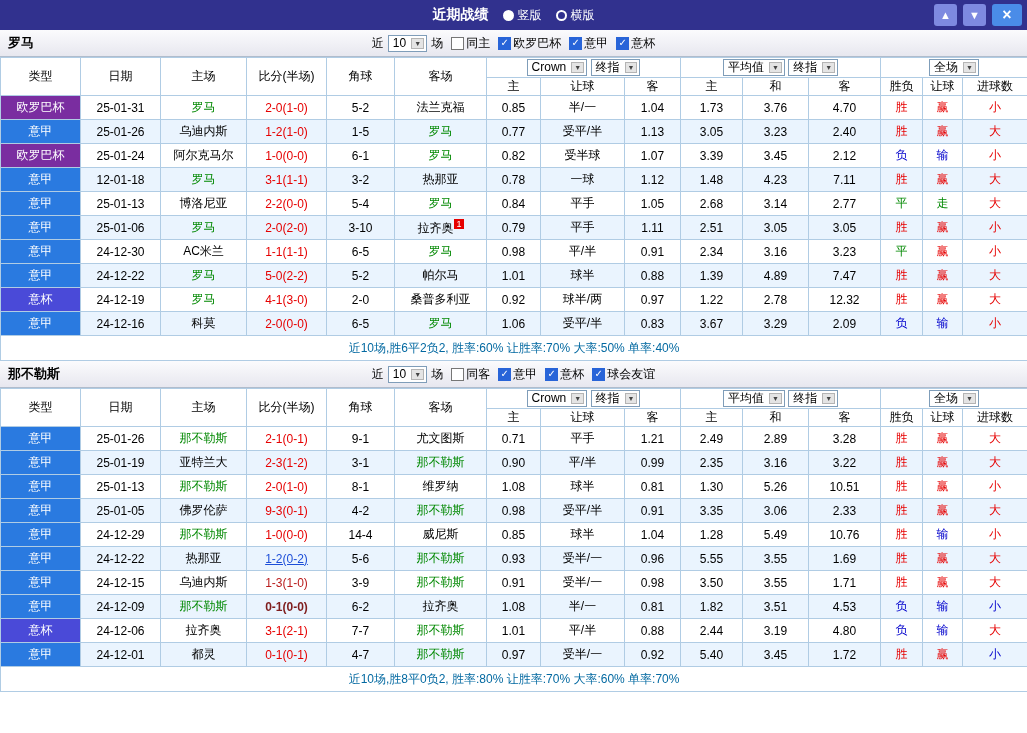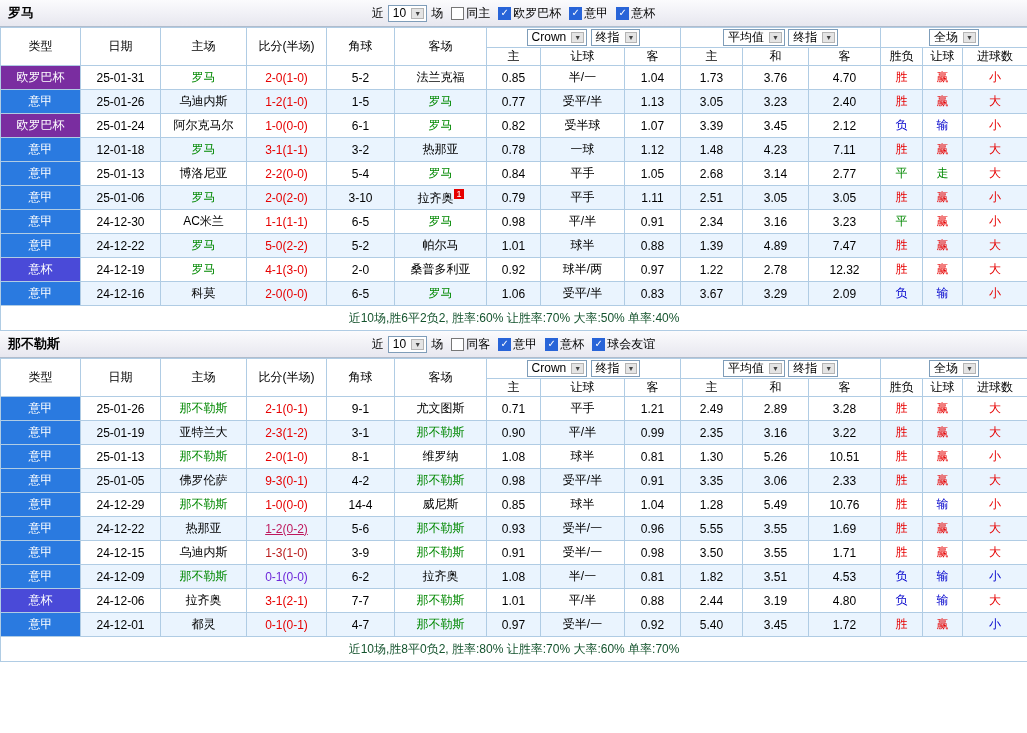--- a/index.html
+++ b/index.html
@@ -58,31 +58,55 @@
   table.grid { border-collapse: collapse; table-layout: fixed; width: 1027px; }
   .grid th, .grid td {
     border: 1px solid #b0cce4; text-align: center; padding: 0;
     overflow: hidden; white-space: nowrap; vertical-align: middle;
   }
   .grid thead th { font-weight: normal; background: #fff; height: 18px; }
   .grid thead tr.hr1 th { height: 20px; }
   .grid tbody td { height: 24px; }
   .grid tbody tr:nth-child(even) td { background: #eaf4fe; }
   td.league { color: #fff; }
-  td.summary { height: 25px; color: #14532d; background: #fff; }
+  td.summary { height: 25px; color: #0369a1; background: #fff; }
   sup.badge {
     background: #e60000; color: #fff; font-size: 9px; line-height: 10px;
     padding: 0 2px; margin-left: 1px; vertical-align: super;
   }
 </style>
 </head>
 <body>
 
 <div class="app">
 
+  <div class="titlebar">
+    <div class="titlebar-center">
+      <span class="title">近期战绩</span>
+      <label class="radio">
+        <span class="rdot checked"></span>
+        <span>竖版</span>
+      </label>
+      <label class="radio">
+        <span class="rdot"></span>
+        <span>横版</span>
+      </label>
+    </div>
+    <div class="titlebar-buttons">
+      <button class="tbtn scroll">
+          <span>▲</span>
+        </button>
+      <button class="tbtn scroll">
+          <span>▼</span>
+        </button>
+      <button class="tbtn closebtn">
+          <span>×</span>
+        </button>
+    </div>
+  </div>
 
   <div class="section">
     <div class="secbar">
       <span class="teamname">罗马</span>
       <div class="filters">
         <span class="flabel">近</span>
         <span class="sel">
             <span>10</span>
             <i class="caret">▼</i>
           </span>
@@ -528,21 +552,21 @@
             <td class="num">5.49</td>
             <td class="num">10.76</td>
             <td class="res" style="color: rgb(230, 0, 0);">胜</td>
             <td class="res" style="color: rgb(0, 0, 204);">输</td>
             <td class="res" style="color: rgb(230, 0, 0);">小</td>
           </tr>
           <tr>
             <td class="league" style="background: rgb(42, 122, 224);">意甲</td>
             <td class="date">24-12-22</td>
             <td class="team">热那亚</td>
-            <td class="score" style="color: #be185d; text-decoration: underline;">1-2(0-2)</td>
+            <td class="score" style="color: #1d4ed8; text-decoration: underline;">1-2(0-2)</td>
             <td class="corner">5-6</td>
             <td class="team" style="color: rgb(0, 136, 0);">那不勒斯</td>
             <td class="num">0.93</td>
             <td class="num">受半/一</td>
             <td class="num">0.96</td>
             <td class="num">5.55</td>
             <td class="num">3.55</td>
             <td class="num">1.69</td>
             <td class="res" style="color: rgb(230, 0, 0);">胜</td>
             <td class="res" style="color: rgb(230, 0, 0);">赢</td>
@@ -562,21 +586,21 @@
             <td class="num">3.55</td>
             <td class="num">1.71</td>
             <td class="res" style="color: rgb(230, 0, 0);">胜</td>
             <td class="res" style="color: rgb(230, 0, 0);">赢</td>
             <td class="res" style="color: rgb(230, 0, 0);">大</td>
           </tr>
           <tr>
             <td class="league" style="background: rgb(42, 122, 224);">意甲</td>
             <td class="date">24-12-09</td>
             <td class="team" style="color: rgb(0, 136, 0);">那不勒斯</td>
-            <td class="score" style="color: #6d28d9;">0-1(0-0)</td>
+            <td class="score" style="color: #7f1d1d; font-weight: bold;">0-1(0-0)</td>
             <td class="corner">6-2</td>
             <td class="team">拉齐奥</td>
             <td class="num">1.08</td>
             <td class="num">半/一</td>
             <td class="num">0.81</td>
             <td class="num">1.82</td>
             <td class="num">3.51</td>
             <td class="num">4.53</td>
             <td class="res" style="color: rgb(0, 0, 204);">负</td>
             <td class="res" style="color: rgb(0, 0, 204);">输</td>

